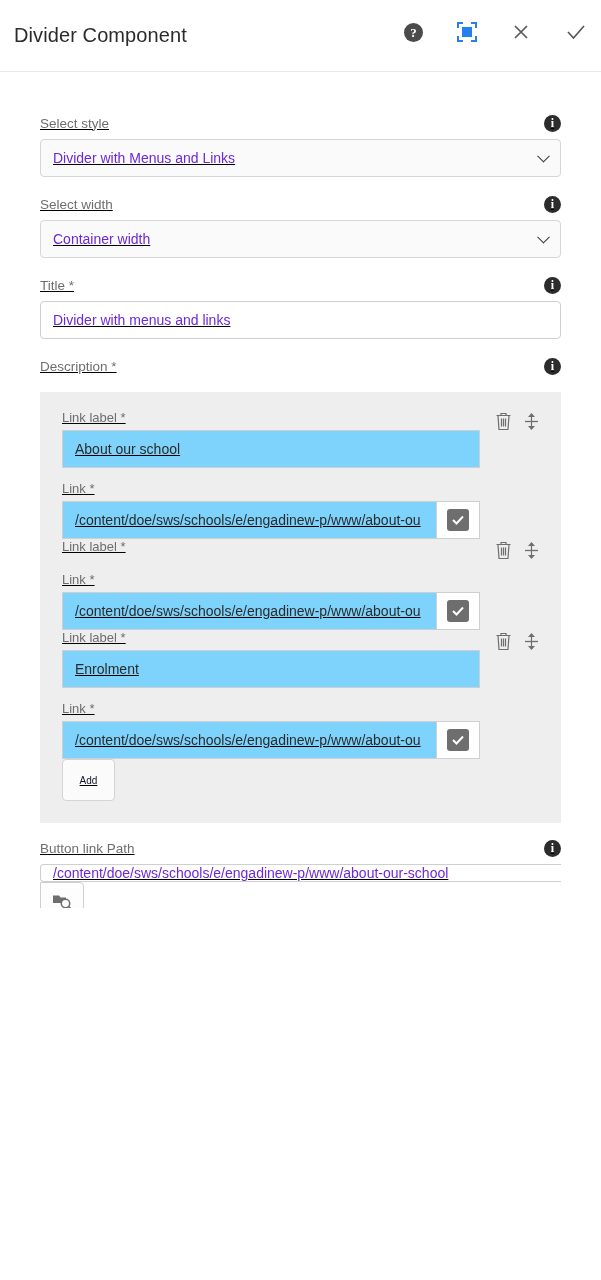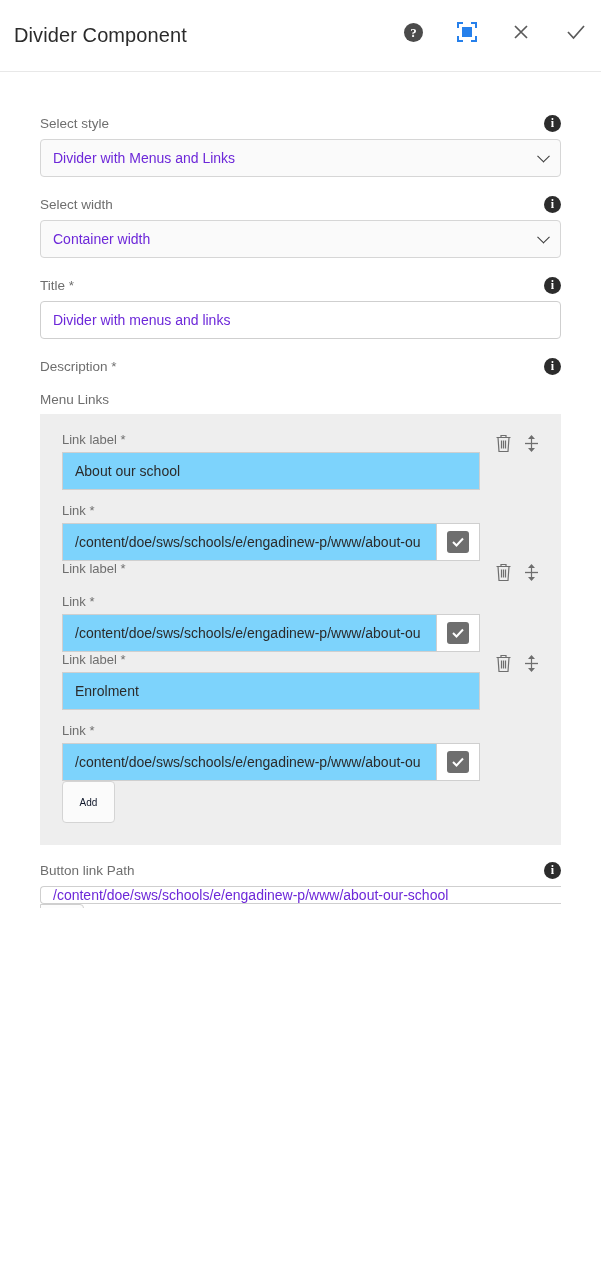--- a/index.html
+++ b/index.html
@@ -3,21 +3,21 @@
 <meta charset="utf-8">
 <style>
   * { box-sizing: border-box; margin: 0; padding: 0; }
   html, body {
     width: 601px;
     height: 1280px;
     background: #ffffff;
     font-family: "Liberation Sans", sans-serif;
     -webkit-font-smoothing: antialiased;
   }
-  .dialog { position: relative; width: 601px; height: 908px; overflow: hidden; }
+  .dialog { position: relative; width: 601px; height: 908px; overflow: hidden; text-decoration: underline; }
 
   
   .header {
     position: relative;
     height: 72px;
     border-bottom: 1px solid #e8e8e8;
   }
   .header-title {
     position: absolute;
     left: 14px;
@@ -241,21 +241,20 @@
 
     <div class="field">
       <div class="field-label-row">
         <span class="field-label">Description *</span>
         <span class="info-icon">i</span>
       </div>
     </div>
 
     <div class="spacer-10"></div>
 
-    <div class="field-label" style="margin-bottom:7px">Menu Links</div>
 
     <div class="panel">
 
       <div class="link-group">
         <div class="group-actions">
           <span class="icon-btn">
             <svg width="17" height="19" viewBox="0 0 17 19">
               <path d="M1.5 3.5 H15.5 M6 3.5 V1.5 H11 V3.5 M3 3.5 L4 17.5 H13 L14 3.5 M6.5 6.5 V14.5 M8.5 6.5 V14.5 M10.5 6.5 V14.5" stroke="#6e6e6e" stroke-width="1.2" fill="none"></path>
             </svg>
           </span>

